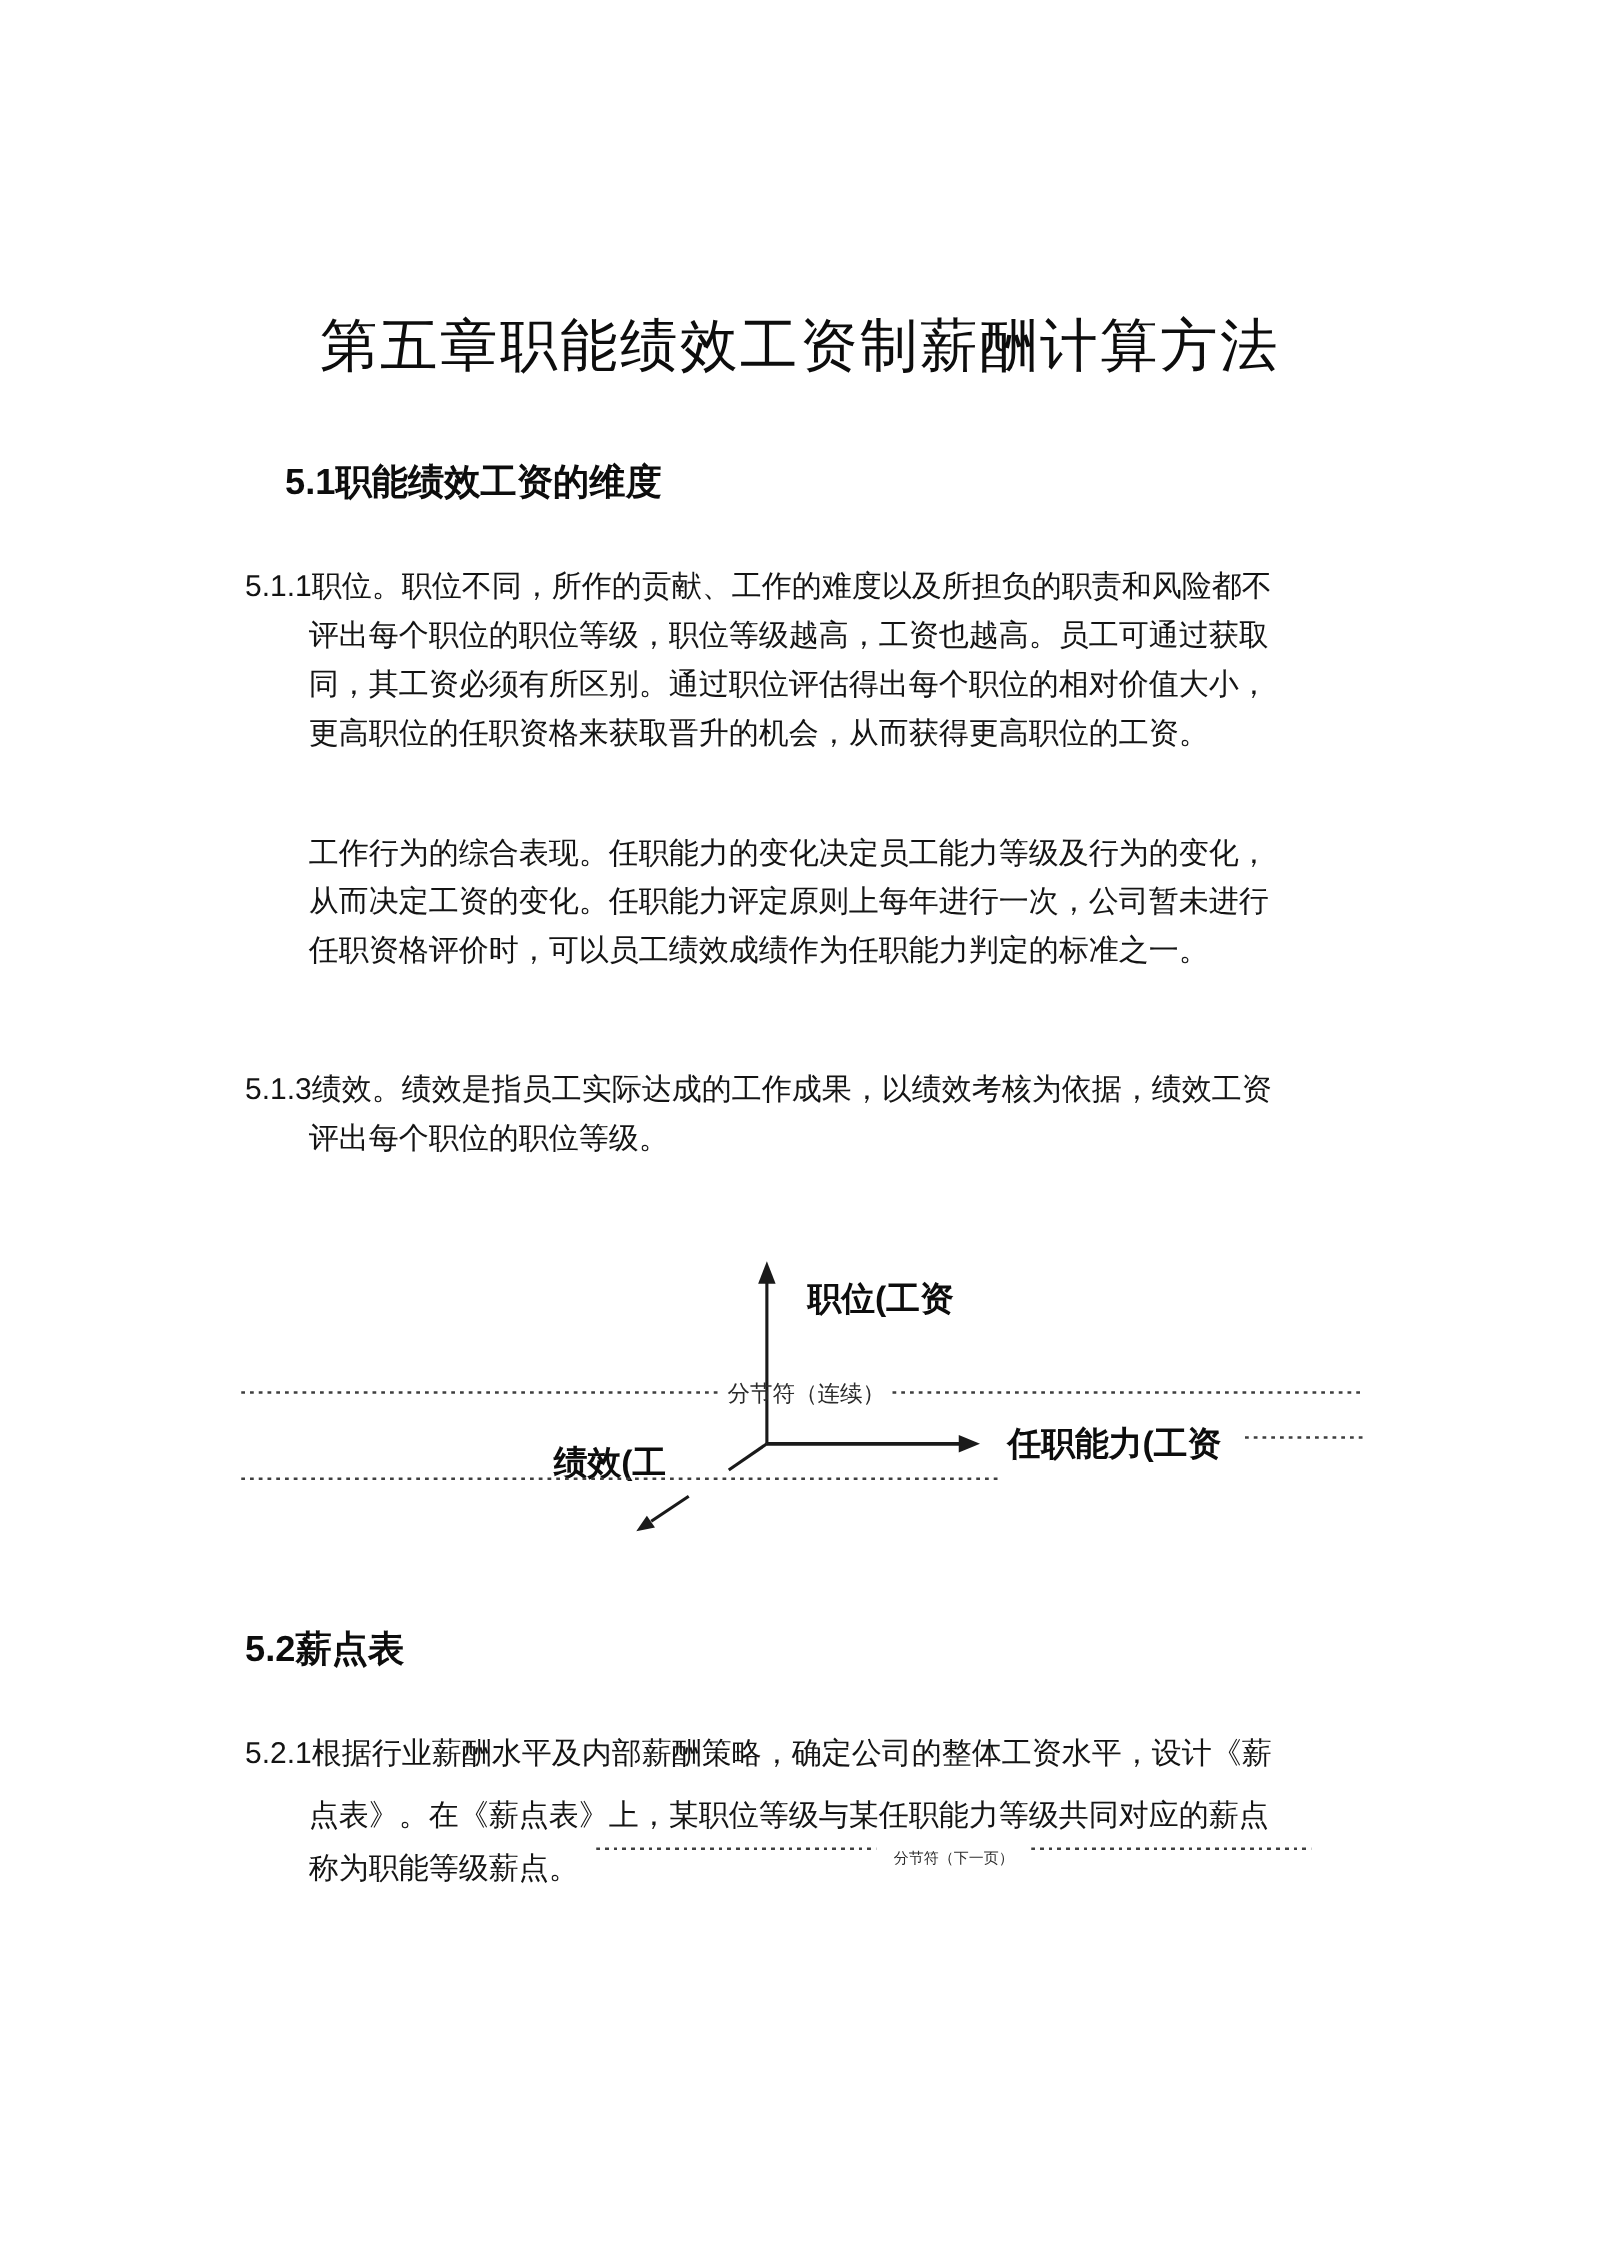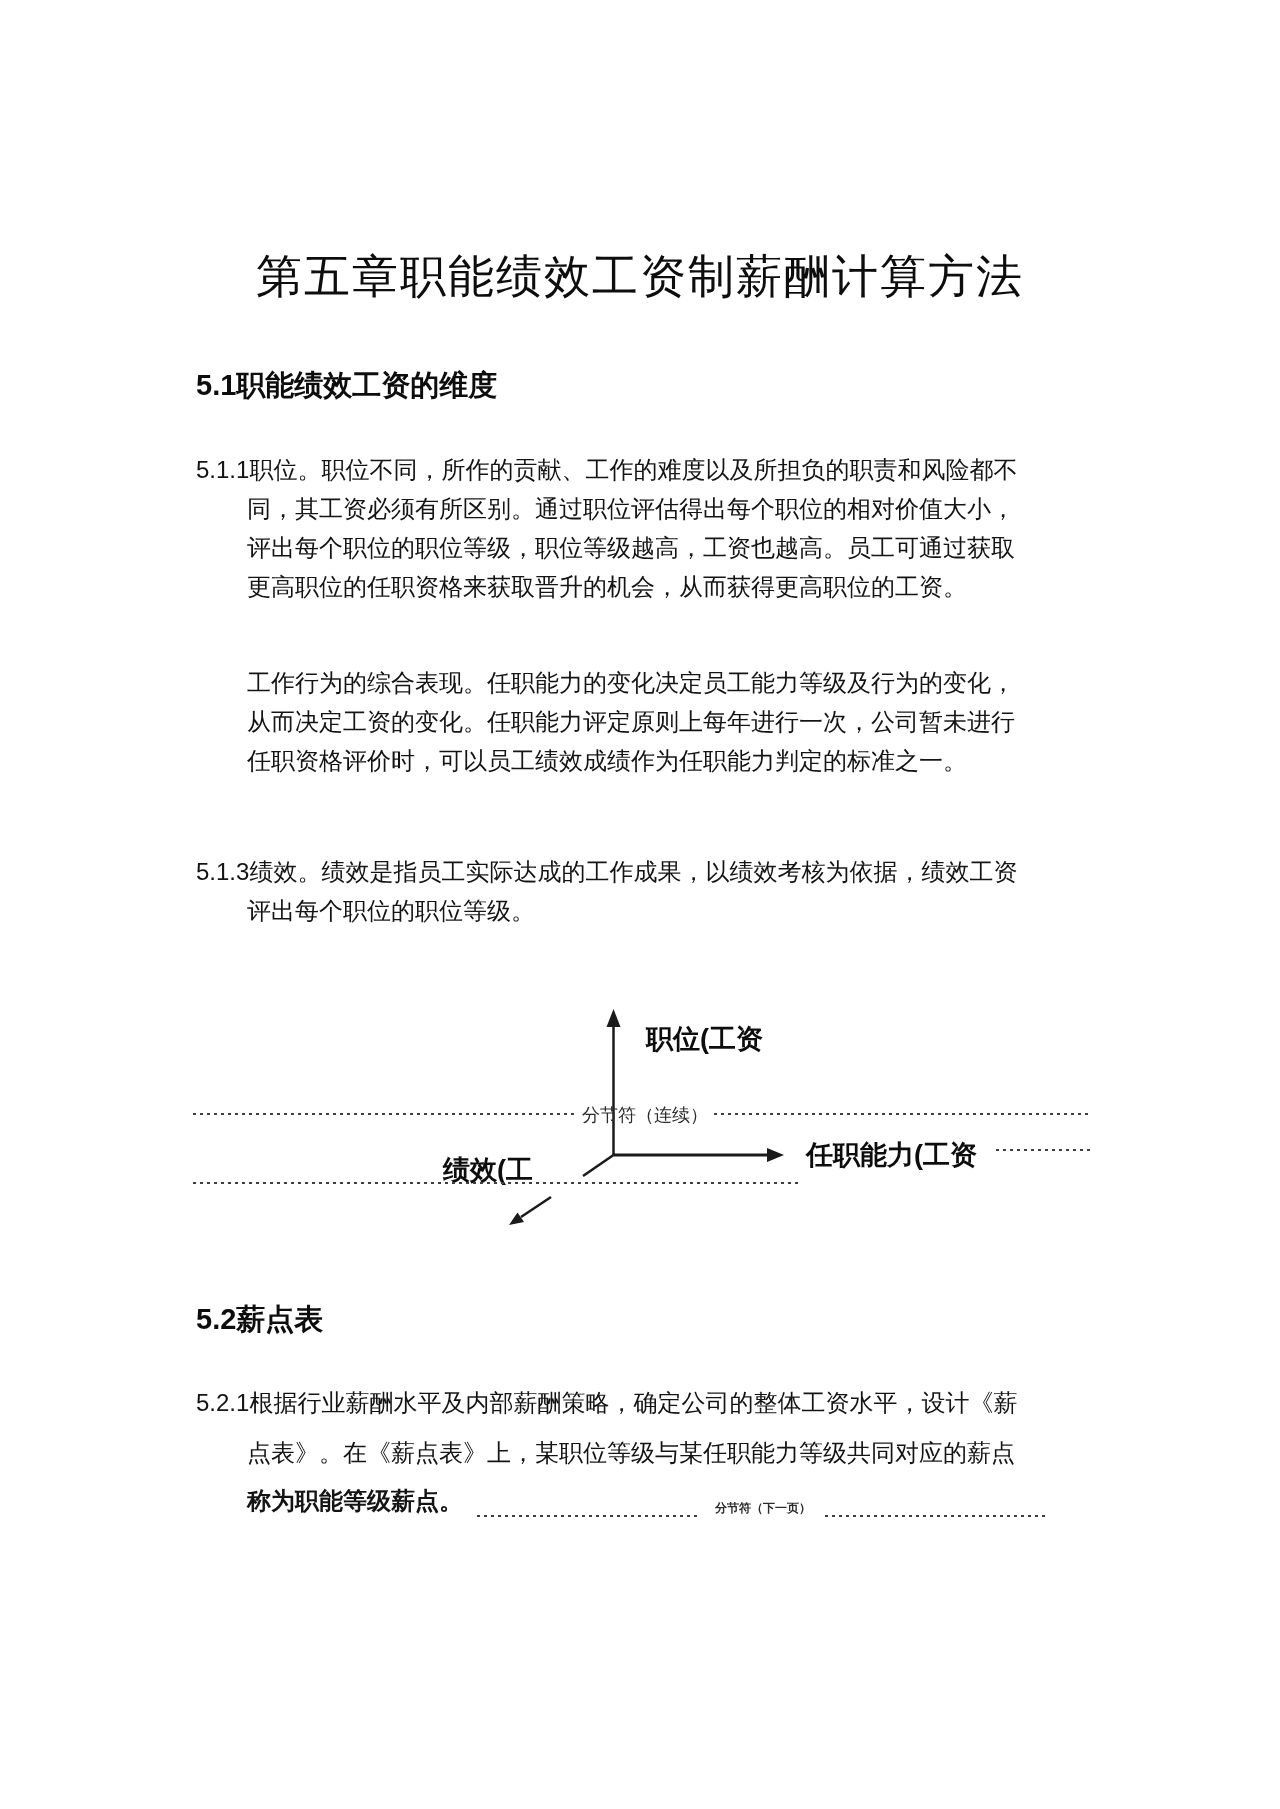--- a/index.html
+++ b/index.html
@@ -29,44 +29,44 @@
     white-space:nowrap;
   }
   .para .cont{padding-left:51px;}
   .para2{line-height:50px;}
   .diagram-svg{position:absolute;left:0;top:1000px;}
   .diagram-svg text{font-family:"Liberation Sans","DejaVu Sans",sans-serif;}
   .axis-label{font-size:27px;font-weight:bold;fill:#0d0d0d;}
   .break-label-svg{font-size:18px;fill:#2b2b2b;}
   .break-row{
     position:absolute;left:247px;top:1478px;height:39px;
-    display:flex;align-items:flex-end;gap:14px;font-weight:bold;
+    display:flex;align-items:flex-start;gap:14px;
   }
   .break-row .line-text{font-size:24px;white-space:nowrap;}
   .break-row .break-label{font-size:12px;color:#2b2b2b;white-space:nowrap;}
   .dotted{
     height:2px;
     background-image:repeating-linear-gradient(to right,#3f3f3f 0 3px,transparent 3px 7px);
   }
   .dotted.w1{width:224px;}
   .dotted.w2{width:224px;}
 </style>
 </head>
 <body>
 
 <div class="page">
 
   <div class="doc-title">第五章职能绩效工资制薪酬计算方法</div>
 
-  <div class="h2" style="top:366px;">5.1职能绩效工资的维度</div>
+  <div class="h2" style="top:366px;margin-left:32px;">5.1职能绩效工资的维度</div>
 
   <div class="para" style="top:450px;">
     <div class="line">5.1.1职位。职位不同，所作的贡献、工作的难度以及所担负的职责和风险都不</div>
+    <div class="line cont">评出每个职位的职位等级，职位等级越高，工资也越高。员工可通过获取</div>
     <div class="line cont">同，其工资必须有所区别。通过职位评估得出每个职位的相对价值大小，</div>
-    <div class="line cont">评出每个职位的职位等级，职位等级越高，工资也越高。员工可通过获取</div>
     <div class="line cont">更高职位的任职资格来获取晋升的机会，从而获得更高职位的工资。</div>
   </div>
 
   <div class="para" style="top:663px;">
     <div class="line cont">工作行为的综合表现。任职能力的变化决定员工能力等级及行为的变化，</div>
     <div class="line cont">从而决定工资的变化。任职能力评定原则上每年进行一次，公司暂未进行</div>
     <div class="line cont">任职资格评价时，可以员工绩效成绩作为任职能力判定的标准之一。</div>
   </div>
 
   <div class="para" style="top:852px;">

